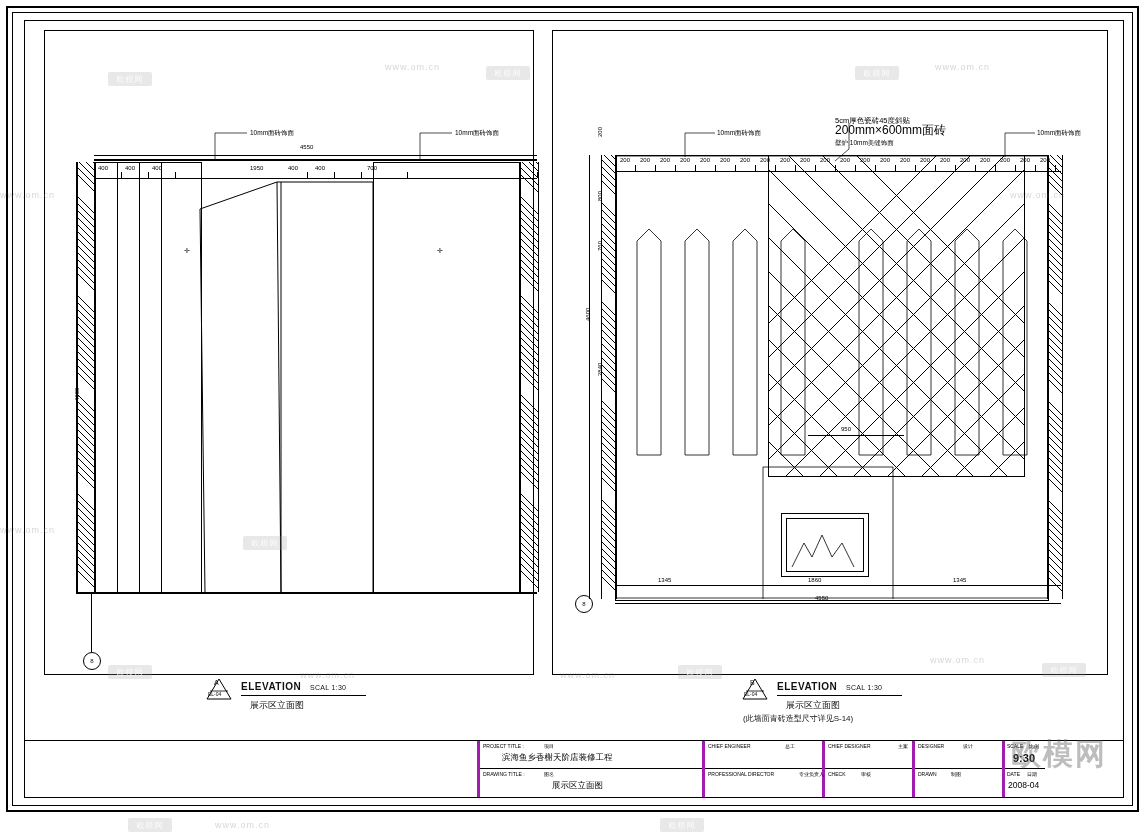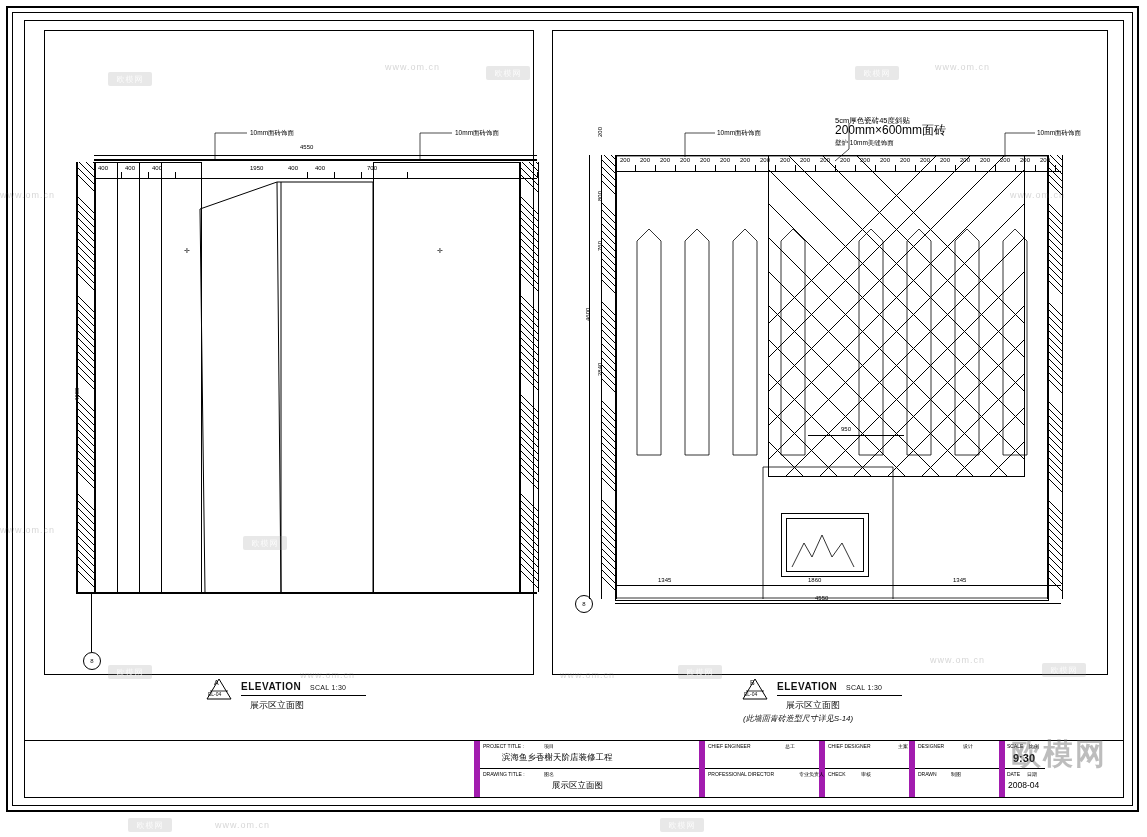--- a/index.html
+++ b/index.html
@@ -48,21 +48,21 @@
   .circ{border:1px solid #000;border-radius:50%;display:flex;align-items:center;justify-content:center;font-size:6px;}
 
   
   .elev-title{font-size:10px;font-weight:bold;letter-spacing:.5px;}
   .elev-scale{font-size:7px;letter-spacing:.3px;}
   .elev-cn{font-size:9px;}
   .elev-cn2{font-size:8px;}
 
   
   #titleblock{left:24px;top:740px;width:1100px;height:58px;border:1px solid #000;box-sizing:border-box;display:flex;}
-  .tb-cell{border-right:6px solid #a21caf;box-sizing:border-box;position:relative;}
+  .tb-cell{border-right:3px solid #a21caf;box-sizing:border-box;position:relative;}
   .tb-small{font-size:5px;color:#000;white-space:nowrap;}
   .tb-val{font-size:8.5px;color:#000;white-space:nowrap;}
   .tb-val-lg{font-size:11px;font-weight:bold;white-space:nowrap;}
   .tb-row{height:50%;box-sizing:border-box;position:relative;}
   .tb-row.top{border-bottom:1px solid #000;}
 
   
   .wm{position:absolute;color:rgba(120,120,120,.30);font-size:9px;letter-spacing:1px;pointer-events:none;text-align:center;}
   .wm-box{position:absolute;pointer-events:none;display:flex;align-items:center;justify-content:center;
     border-radius:2px;background:rgba(150,150,150,.22);color:rgba(255,255,255,.85);font-size:8px;letter-spacing:1px;}
@@ -266,21 +266,21 @@
         <line x1="5" y1="14" x2="23" y2="14" stroke="#000" stroke-width=".8"></line>
       </svg>
     </div>
     <div class="abs" style="left:197px;top:648px;font-size:7px;">B</div>
     <div class="abs" style="left:191px;top:660px;font-size:5px;">EL-04</div>
 
     <div class="abs elev-title" style="left:224px;top:650px;">ELEVATION</div>
     <div class="abs elev-scale" style="left:293px;top:653px;">SCAL 1:30</div>
     <div class="abs ln hl" style="left:224px;top:664px;width:125px;"></div>
     <div class="abs elev-cn" style="left:233px;top:668px;">展示区立面图</div>
-    <div class="abs elev-cn2" style="left:190px;top:682px;font-style:italic;">(此墙面青砖造型尺寸详见S-14)</div>
+    <div class="abs elev-cn2" style="left:190px;top:682px;">(此墙面青砖造型尺寸详见S-14)</div>
   </div>
 
   <div class="abs" id="titleblock">
 
     <div class="tb-cell" style="width:455px;"></div>
 
     <div class="tb-cell" style="width:225px;">
       <div class="tb-row top">
         <div class="abs tb-small" style="left:3px;top:2px;">PROJECT  TITLE :</div>
         <div class="abs tb-small" style="left:64px;top:2px;">项目</div>

